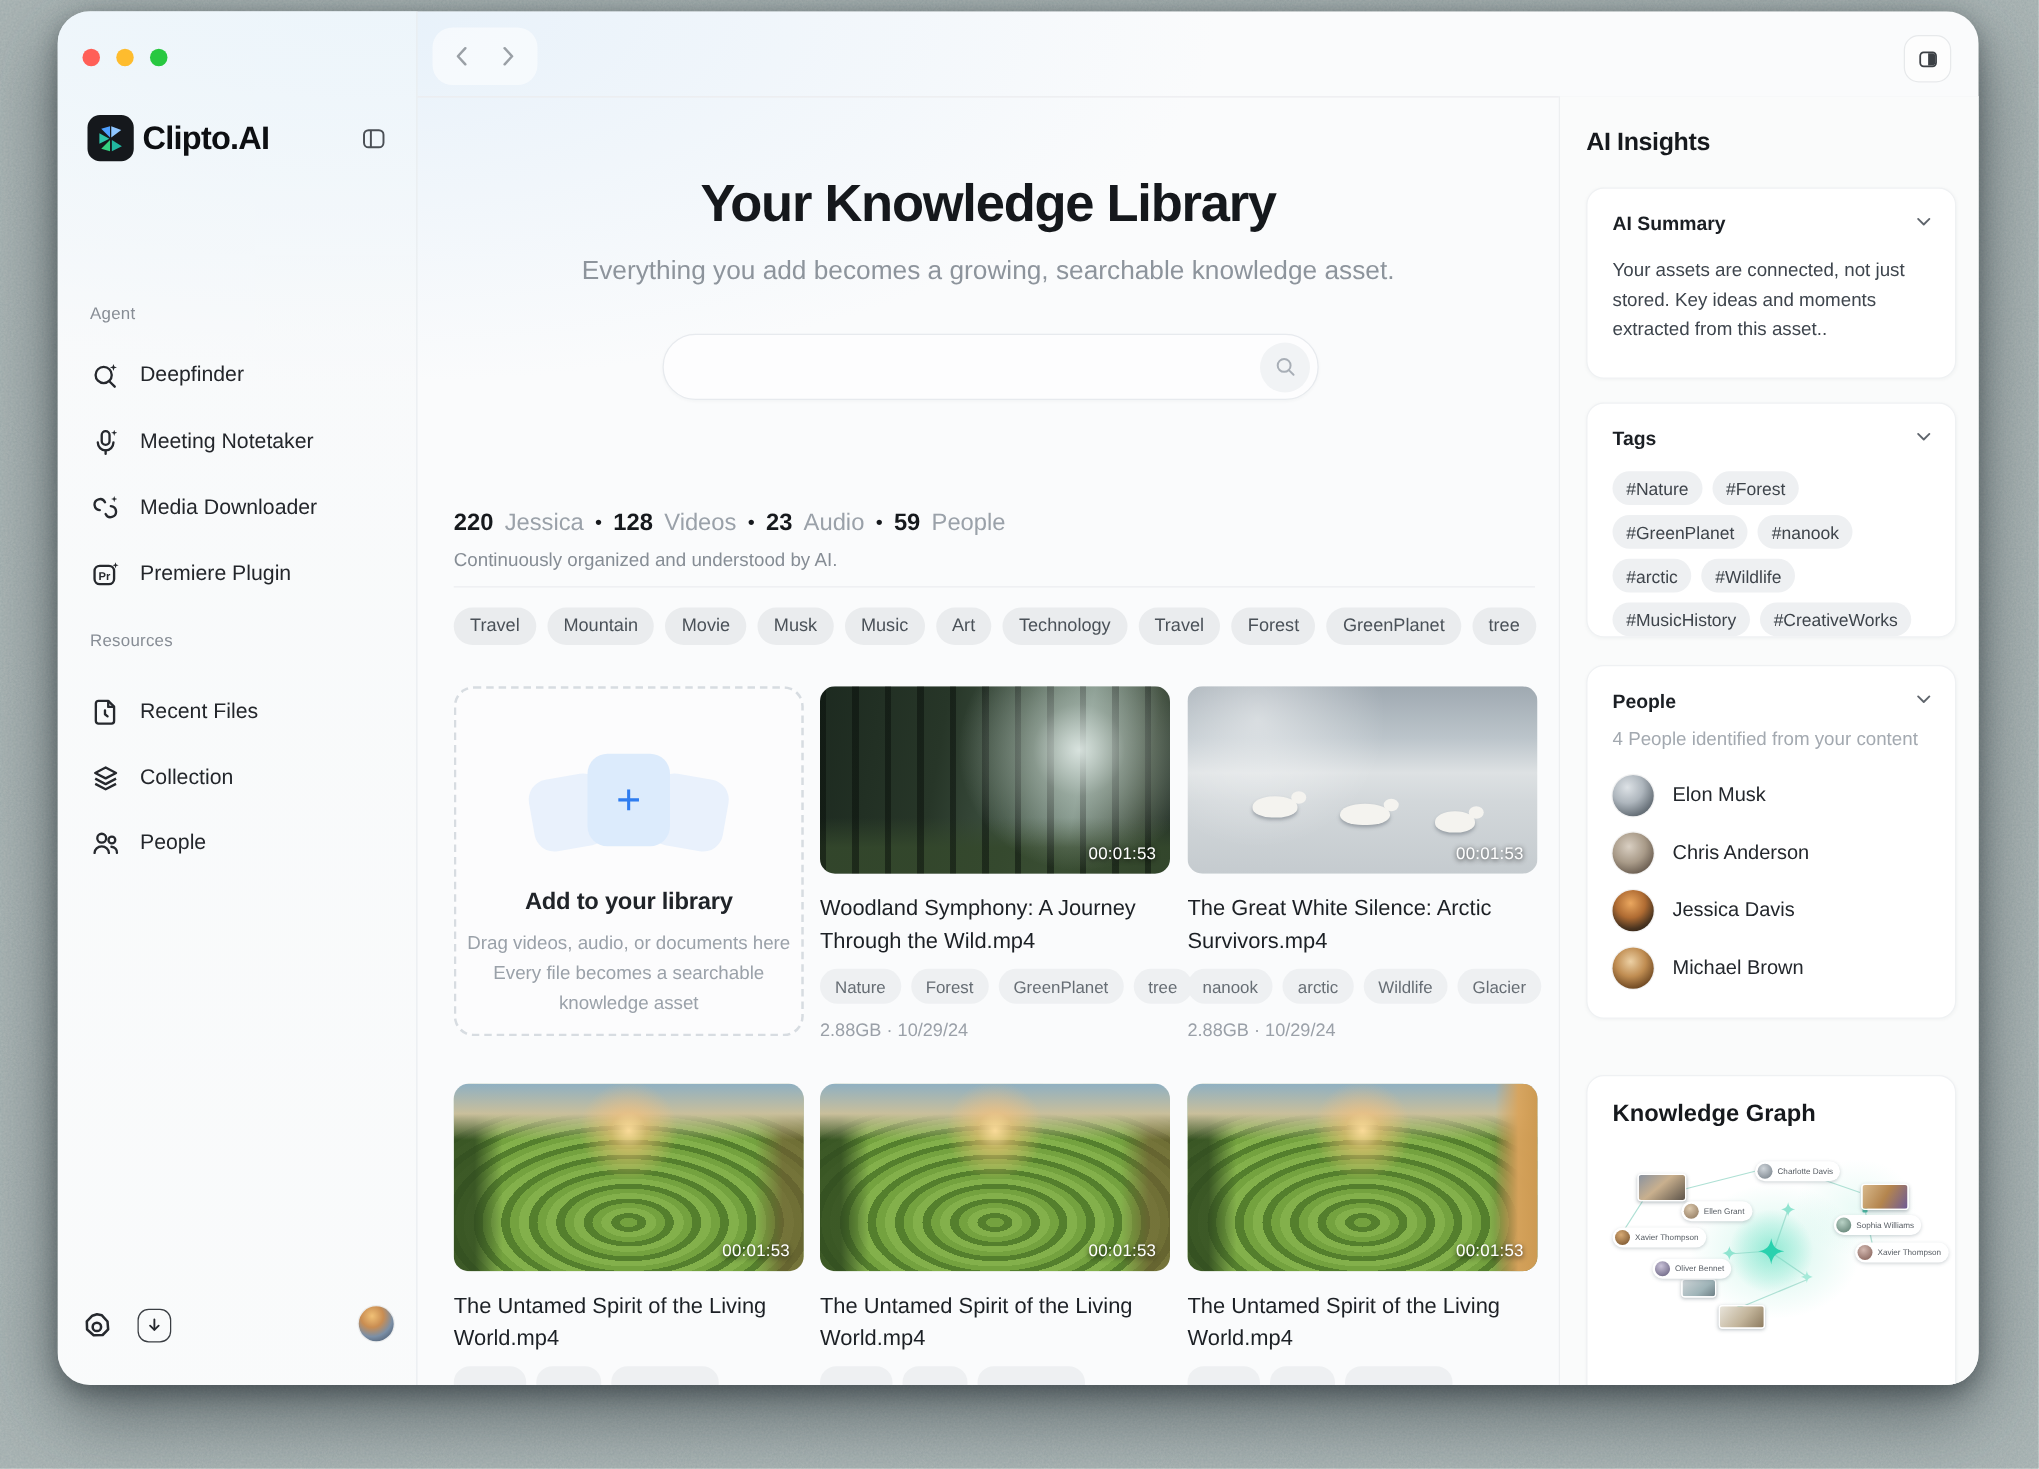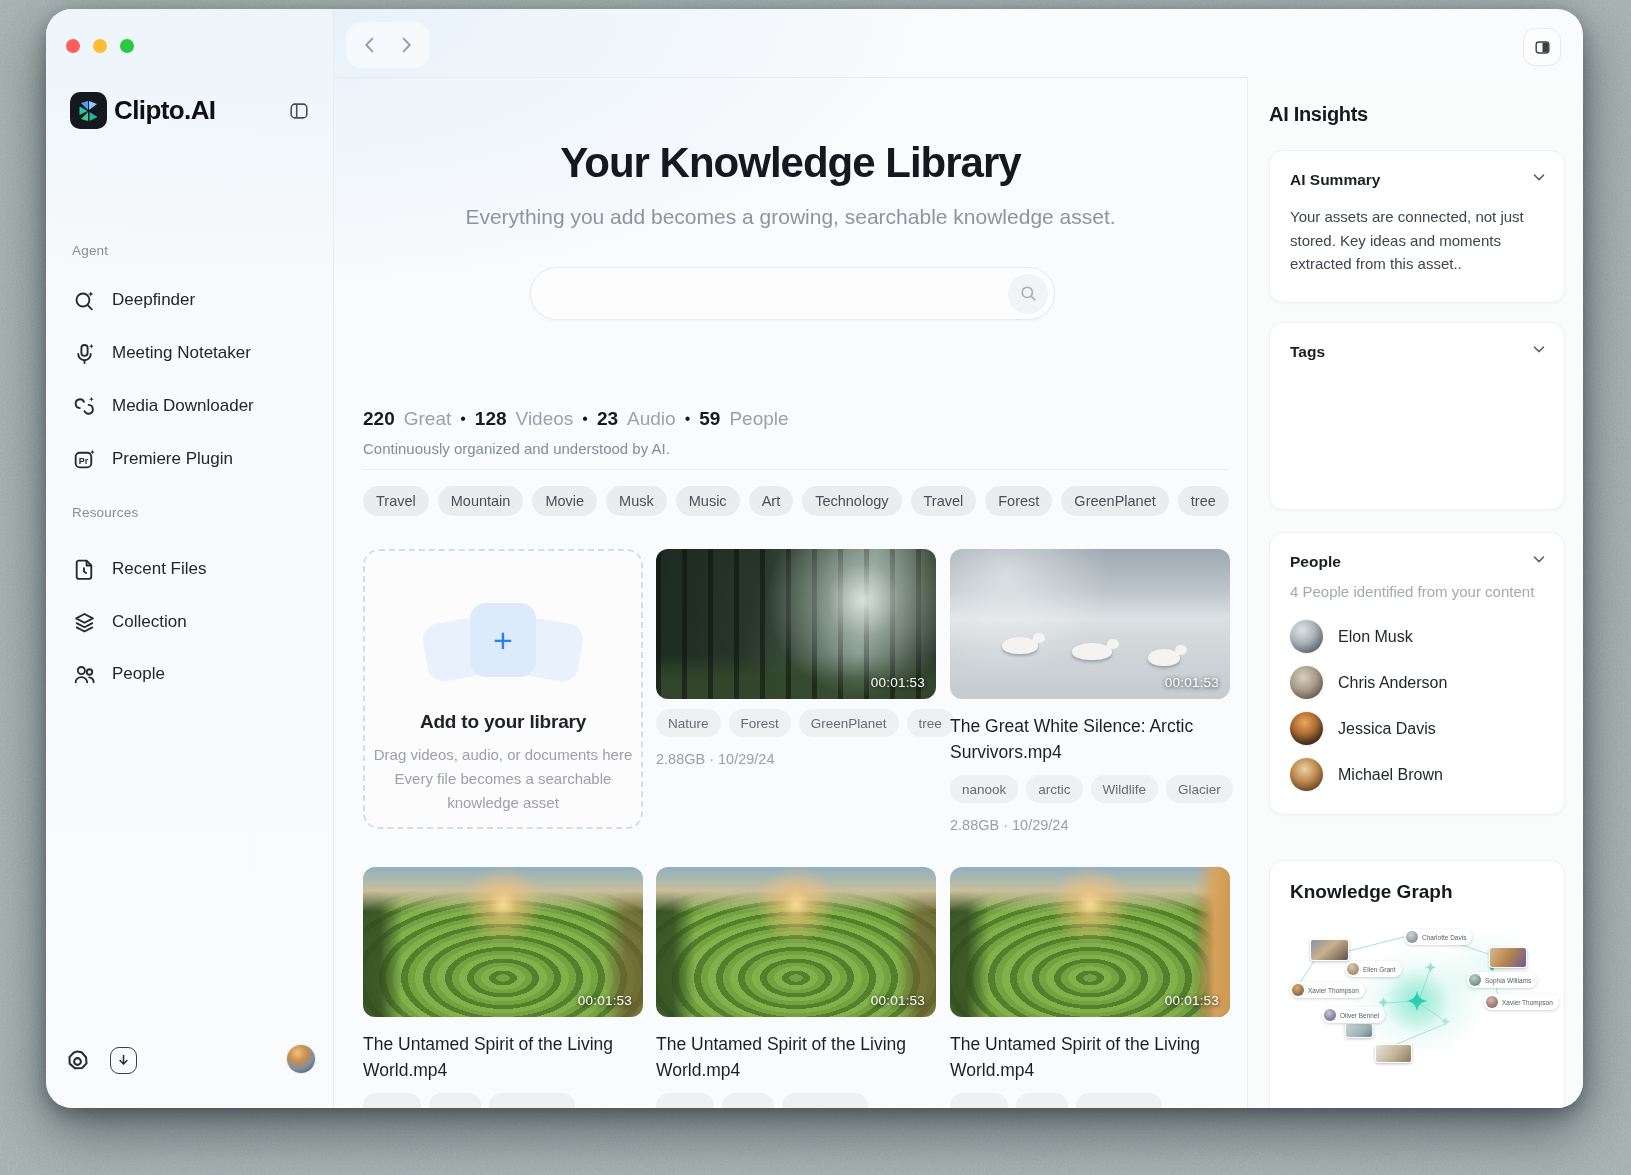--- a/index.html
+++ b/index.html
@@ -293,21 +293,21 @@
         <div class="search-circle">
           <svg width="19" height="19" viewBox="0 0 24 24" fill="none" stroke="#a8aeb6" stroke-width="2" stroke-linecap="round">
             <circle cx="10.5" cy="10.5" r="6.5"></circle>
               <line x1="15.5" y1="15.5" x2="20" y2="20"></line>
           </svg>
         </div>
       </div>
 
       <div class="stats">
         <b>220</b>
-          <span>Great</span>
+          <span>Jessica</span>
         <span class="dot">•</span>
         <b>128</b>
           <span>Videos</span>
         <span class="dot">•</span>
         <b>23</b>
           <span>Audio</span>
         <span class="dot">•</span>
         <b>59</b>
           <span>People</span>
       </div>
@@ -341,20 +341,21 @@
           <div>Drag videos, audio, or documents here</div>
           <div>Every file becomes a searchable</div>
           <div>knowledge asset</div>
         </div>
       </div>
 
       <div class="card r1 c2">
         <div class="thumb th-forest">
           <span class="dur">00:01:53</span>
         </div>
+        <div class="vtitle">Woodland Symphony: A Journey Through the Wild.mp4</div>
         <div class="vtags">
           <div class="vtag">Nature</div>
           <div class="vtag">Forest</div>
           <div class="vtag">GreenPlanet</div>
           <div class="vtag">tree</div>
         </div>
         <div class="vmeta">2.88GB · 10/29/24</div>
       </div>
 
       <div class="card r1 c3">
@@ -422,20 +423,30 @@
         </div>
         <div class="rcard-body">Your assets are connected, not just stored. Key ideas and moments extracted from this asset..</div>
       </div>
 
       <div class="rcard" style="top:245px; height:188px">
         <div class="rcard-title">Tags</div>
         <div class="rcard-chev">
           <svg width="18" height="18" viewBox="0 0 24 24" fill="none" stroke="#5f656c" stroke-width="2" stroke-linecap="round" stroke-linejoin="round">
               <path d="M6 9.5 L12 15.5 L18 9.5"></path>
             </svg>
+        </div>
+        <div class="rtags">
+          <div class="rtag">#Nature</div>
+          <div class="rtag">#Forest</div>
+          <div class="rtag">#GreenPlanet</div>
+          <div class="rtag">#nanook</div>
+          <div class="rtag">#arctic</div>
+          <div class="rtag">#Wildlife</div>
+          <div class="rtag">#MusicHistory</div>
+          <div class="rtag">#CreativeWorks</div>
         </div>
       </div>
 
       <div class="rcard" style="top:455px; height:283px">
         <div class="rcard-title">People</div>
         <div class="rcard-chev">
           <svg width="18" height="18" viewBox="0 0 24 24" fill="none" stroke="#5f656c" stroke-width="2" stroke-linecap="round" stroke-linejoin="round">
               <path d="M6 9.5 L12 15.5 L18 9.5"></path>
             </svg>
         </div>

